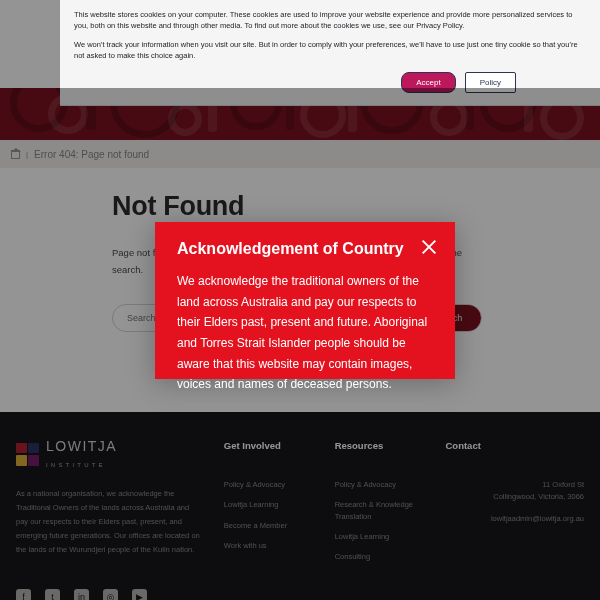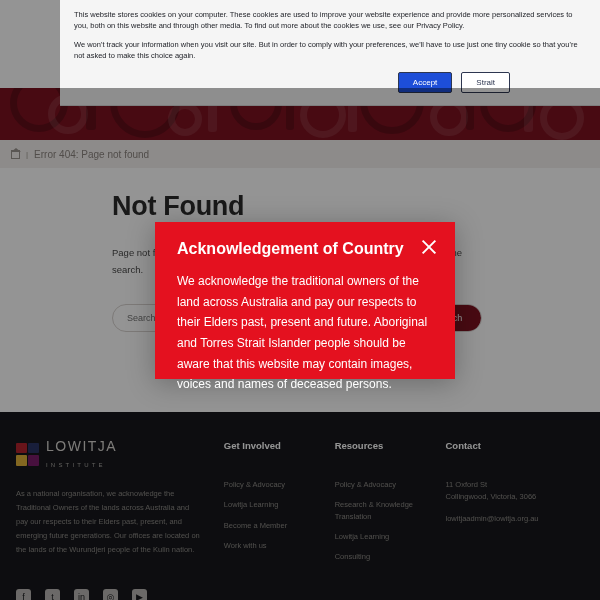--- a/index.html
+++ b/index.html
@@ -16,44 +16,44 @@
     background: #ffffff;
   }
 
   
   .cookie-banner {
     position: absolute;
     top: 0; left: 60px;
     width: 540px;
     background: #f5f5f5;
     border-bottom: 1px solid #d8d8d8;
-    padding: 10px 20px 12px 14px;
+    padding: 10px 14px 12px 14px;
     z-index: 40;
   }
   .cookie-text {
     font-size: 7.5px;
     line-height: 1.45;
     color: #22242a;
     margin-bottom: 8px;
     max-width: 505px;
   }
   .cookie-buttons {
     display: flex;
     justify-content: flex-end;
     gap: 9px;
     padding-right: 70px;
     margin-top: 10px;
   }
   .btn-accept {
-    background: #1d4ed8;
+    background: #be185d;
     color: #ffffff;
     border: 1px solid #2d3650;
     font-size: 8px;
     padding: 5px 14px;
-    border-radius: 2px;
+    border-radius: 8px;
     cursor: pointer;
   }
   .btn-decline {
     background: #ffffff;
     color: #2d3650;
     border: 1px solid #2d3650;
     font-size: 8px;
     padding: 5px 14px;
     border-radius: 2px;
     cursor: pointer;
@@ -226,20 +226,21 @@
     line-height: 1.5;
     color: #8c8986;
     margin-bottom: 9px;
     cursor: pointer;
   }
   .f-contact p {
     font-size: 7.5px;
     line-height: 1.55;
     color: #8c8986;
     margin-bottom: 11px;
+    text-align: right;
   }
   .socials {
     position: absolute;
     left: 16px; bottom: 18px;
     display: flex;
     gap: 14px;
   }
   .soc {
     width: 15px; height: 15px;
     border-radius: 3px;
@@ -422,17 +423,17 @@
     <div class="modal-title">Acknowledgement of Country</div>
     <div class="modal-body">We acknowledge the traditional owners of the land across Australia and pay our respects to their Elders past, present and future. Aboriginal and Torres Strait Islander people should be aware that this website may contain images, voices and names of deceased persons.</div>
     <div class="modal-close"></div>
   </div>
 
   <div class="cookie-banner">
     <p class="cookie-text">This website stores cookies on your computer. These cookies are used to improve your website experience and provide more personalized services to you, both on this website and through other media. To find out more about the cookies we use, see our Privacy Policy.</p>
     <p class="cookie-text">We won't track your information when you visit our site. But in order to comply with your preferences, we'll have to use just one tiny cookie so that you're not asked to make this choice again.</p>
     <div class="cookie-buttons">
       <button class="btn-accept">Accept</button>
-      <button class="btn-decline">Strait</button>
+      <button class="btn-decline">Policy</button>
     </div>
   </div>
 
 </div>
 
 </body></html>

